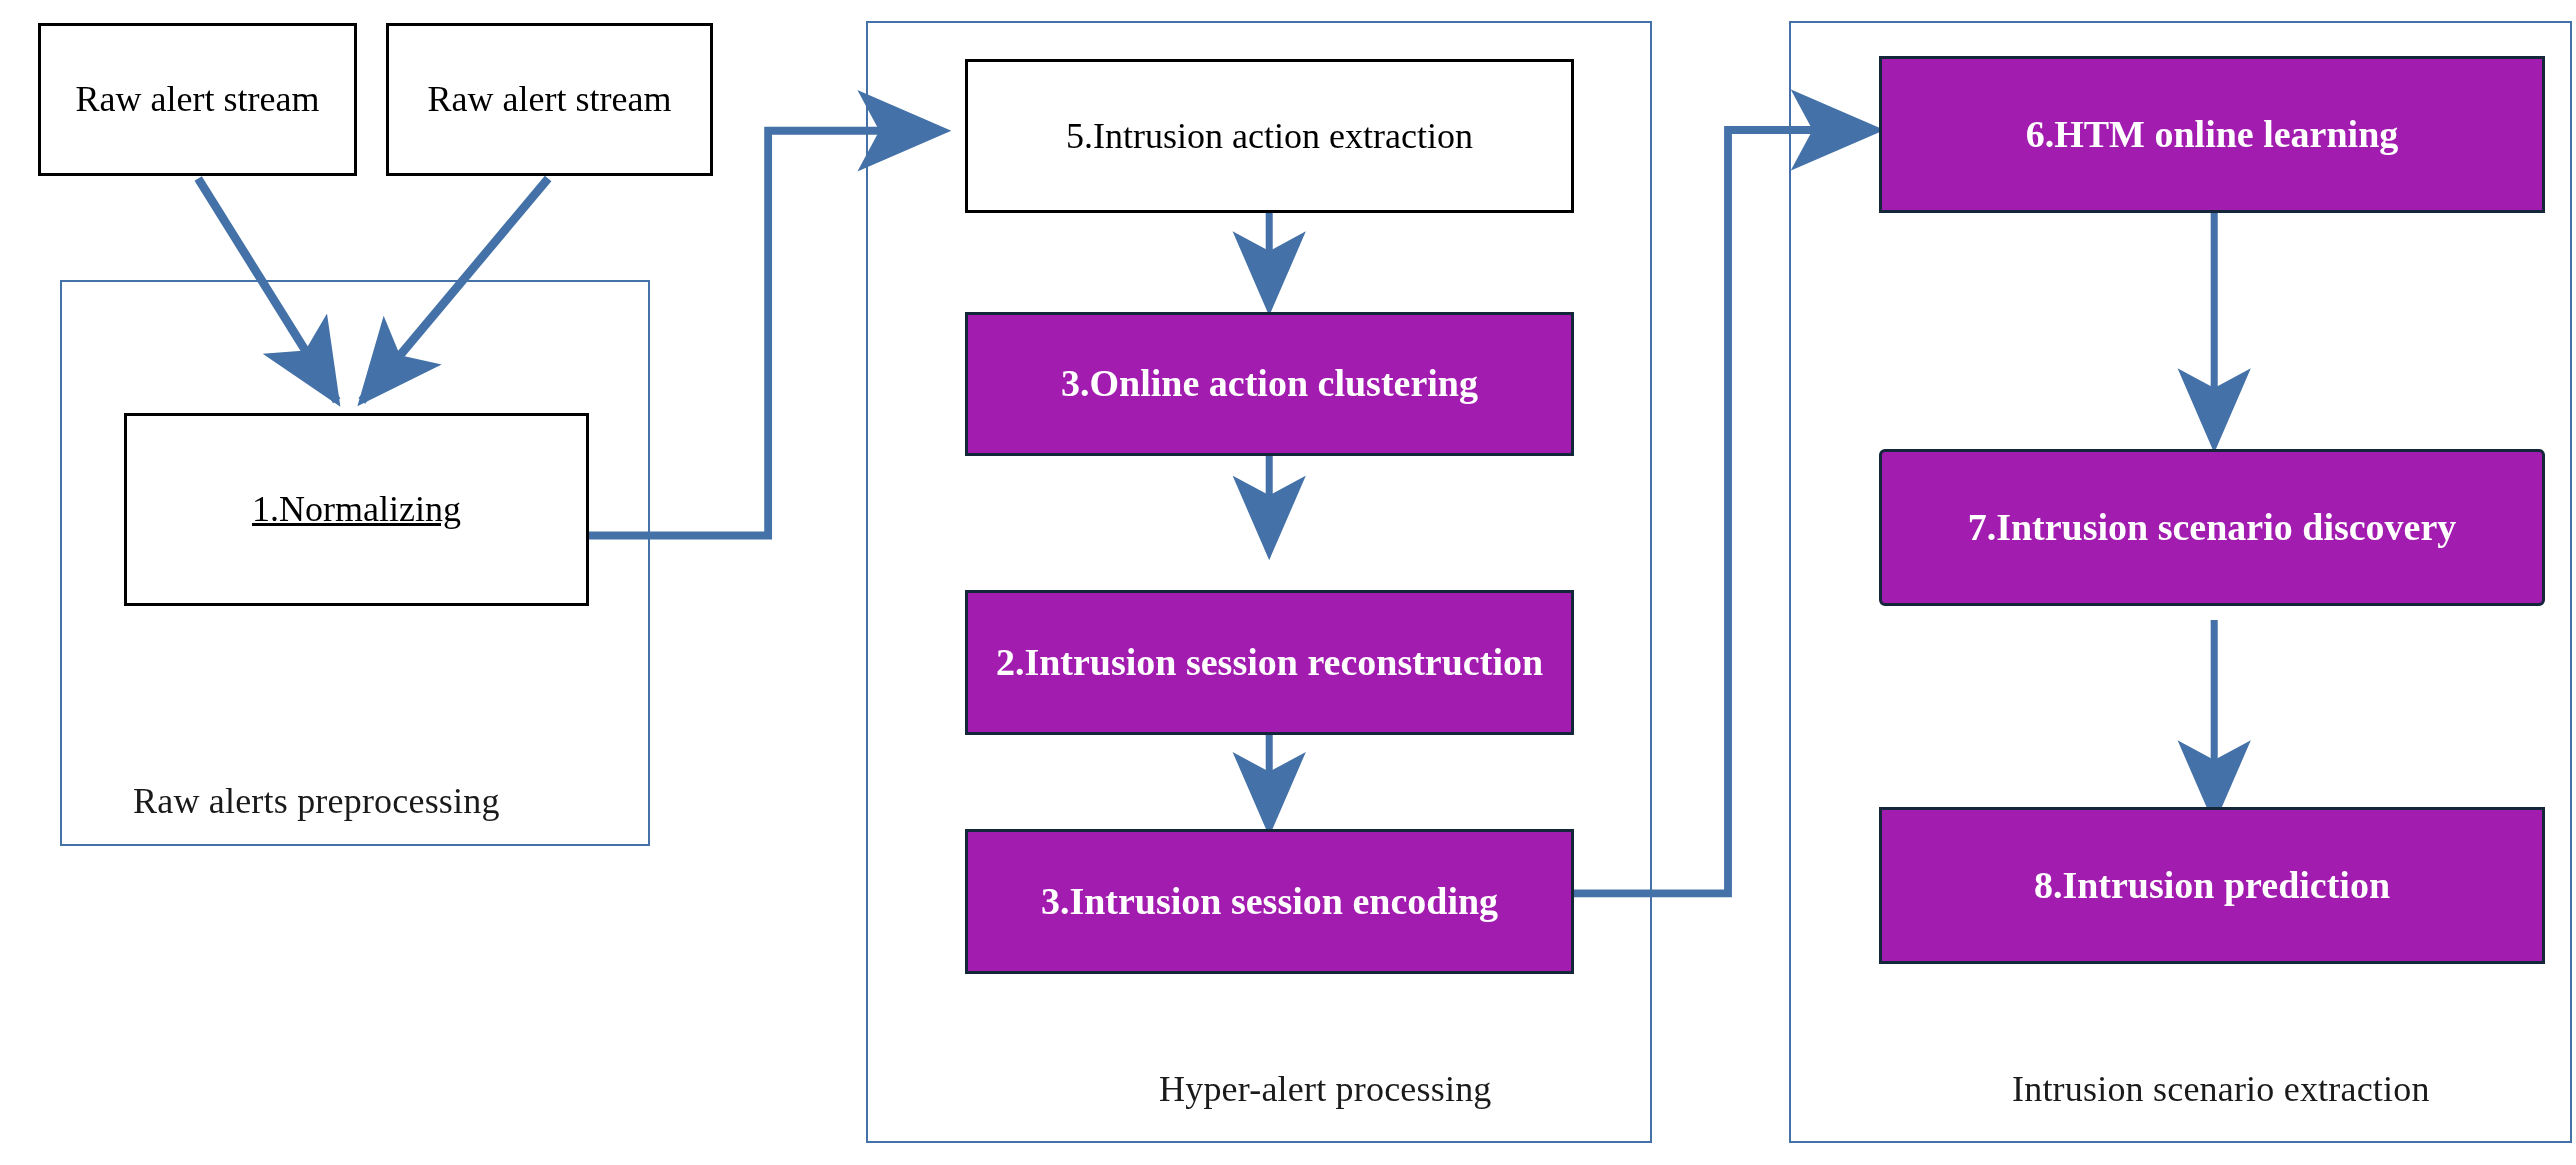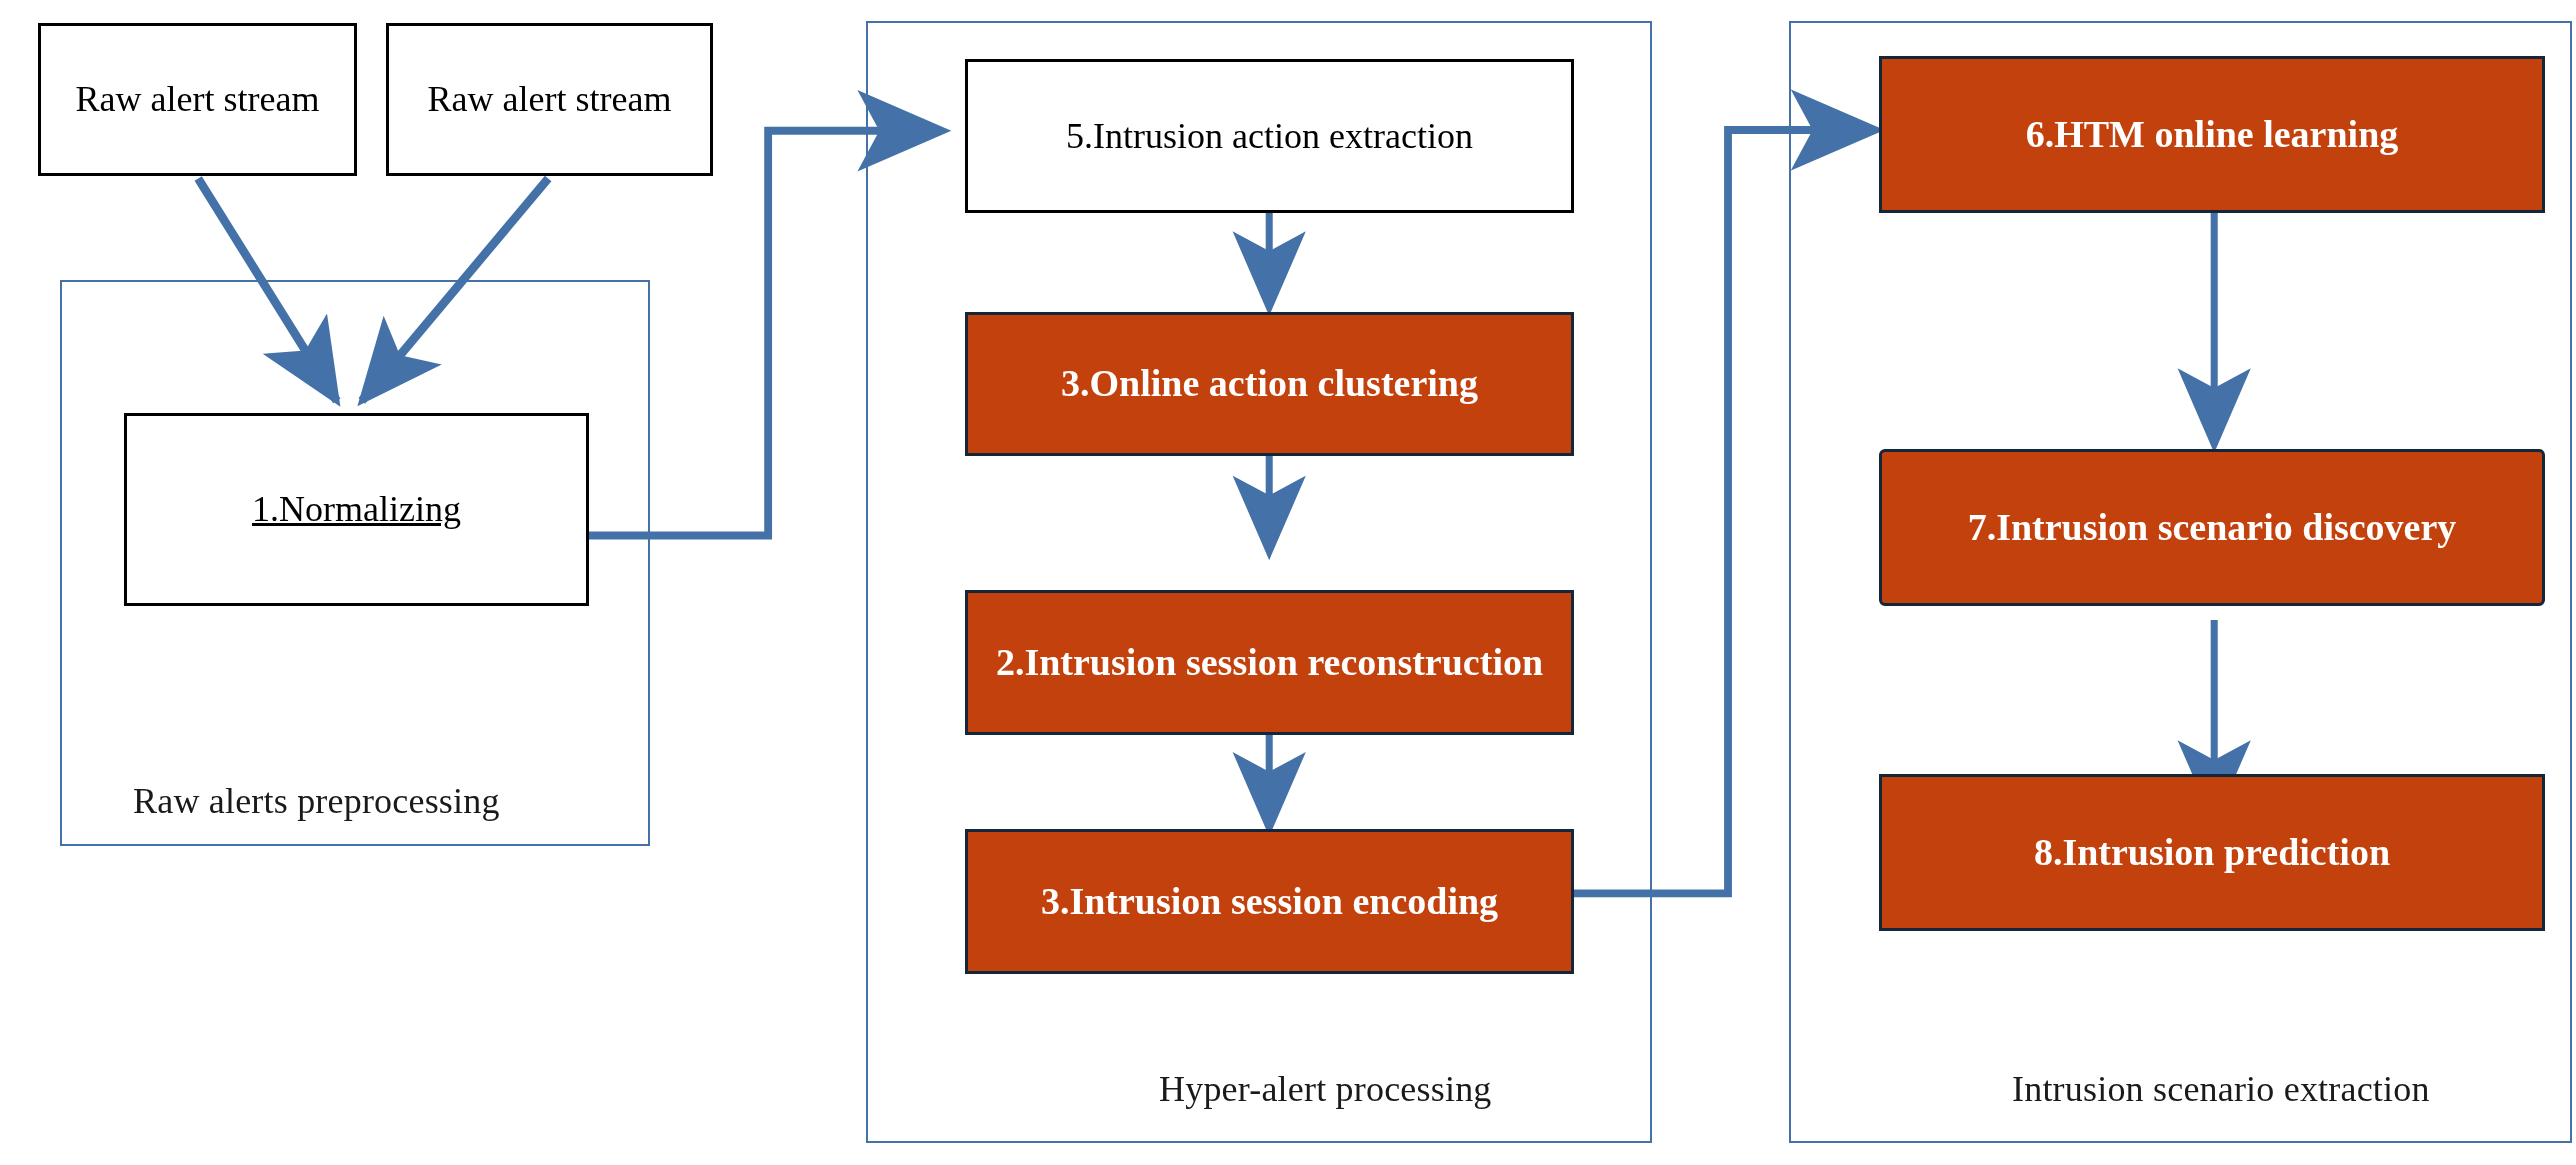--- a/index.html
+++ b/index.html
@@ -44,21 +44,21 @@
     justify-content:center;
     text-align:center;
   }
   .node-white{
     background:#ffffff;
     border:3.1px solid #000000;
     color:#000000;
     font-weight:400;
   }
   .node-dark{
-    background:#c2410c;
+    background:#a21caf;
     border:3.1px solid #14263a;
     color:#ffffff;
     font-weight:700;
   }
   .node span{
     display:block;
     padding:0 11px;
   }
   .f46{font-size:36px;line-height:1.30;}
   .f48{font-size:38px;line-height:1.30;}
@@ -135,18 +135,18 @@
   </div>
 
   <div class="node node-dark f48" style="left:1879px; top:56px; width:666px; height:157px;">
     <span>6.HTM online learning</span>
   </div>
 
   <div class="node node-dark f48" style="left:1879px; top:449px; width:666px; height:157px;border-radius:6px;">
     <span>7.Intrusion scenario discovery</span>
   </div>
 
-  <div class="node node-dark f48" style="left:1879px; top:774px; width:666px; height:157px;">
+  <div class="node node-dark f48" style="left:1879px; top:807px; width:666px; height:157px;">
     <span>8.Intrusion prediction</span>
   </div>
 
 </div>
 
 
 </body></html>

